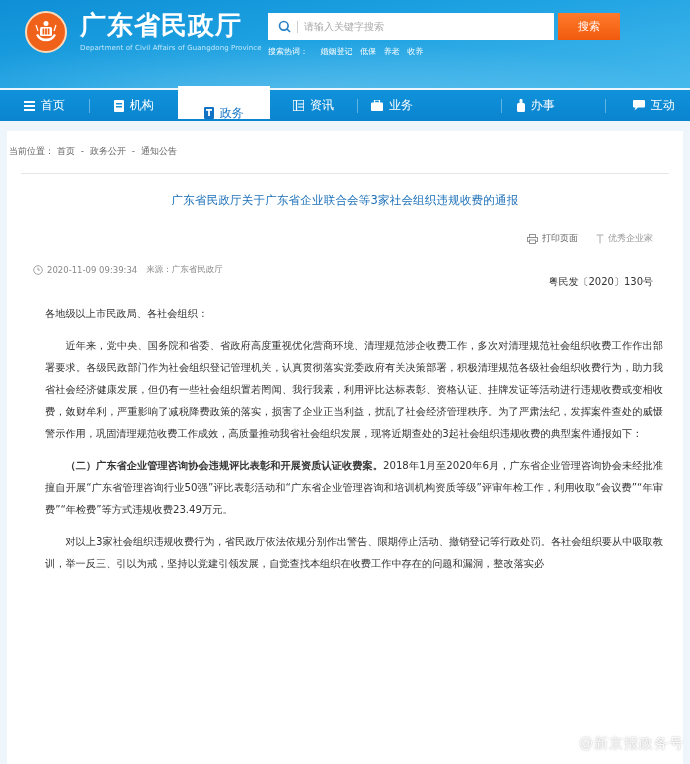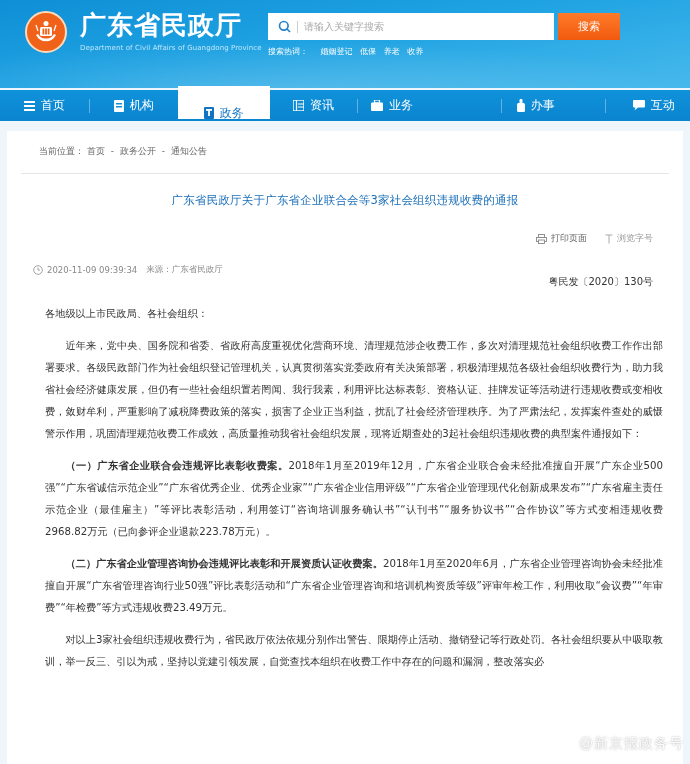--- a/index.html
+++ b/index.html
@@ -64,21 +64,21 @@
   }
   .nav-item .nicon { margin-right: 6px; display: inline-flex; align-items: center; }
   .nav-item.active { background: #fff; color: #1273c2; height: 33px; margin-top: -4px; padding-top: 21px; }
   .nav-sep { width: 1px; height: 14px; background: rgba(255,255,255,0.35); align-self: center; }
 
   
   .content {
     position: absolute; left: 7px; top: 131px; width: 676px; height: 640px; background: #fff;
   }
   .breadcrumb {
-    position: absolute; left: 32px; top: 14px; font-size: 9px; color: #666; white-space: nowrap;
+    position: absolute; left: 2px; top: 14px; font-size: 9px; color: #666; white-space: nowrap;
   }
   .breadcrumb .bc-sep { margin: 0 3px; }
   .divider { position: absolute; left: 14px; top: 42px; width: 648px; height: 1px; background: #e6e6e6; }
   .article-title {
     position: absolute; left: 0; top: 62px; width: 676px; text-align: center;
     font-size: 11.5px; color: #1b6fb8; letter-spacing: 0.2px;
   }
   .meta { position: absolute; left: 26px; top: 101px; font-size: 8.5px; color: #888; display: flex; align-items: center; white-space: nowrap; margin-top: 32px; }
   .meta .clock { margin-right: 4px; display: inline-flex; }
   .meta .source { margin-left: 9px; }
@@ -248,33 +248,30 @@
           </svg>
       </span>
       <span>打印页面</span>
     </div>
     <div class="tool light">
       <span class="ticon">
         <svg width="8" height="10" viewBox="0 0 8 10">
             <path d="M0.5 1 H7.5 M4 1 V9.5" stroke="#aaa" stroke-width="1"></path>
           </svg>
       </span>
-      <span>浏览字号</span>
+      <span>优秀企业家</span>
     </div>
   </div>
 
   <div class="doc-number">粤民发〔2020〕130号</div>
 
   <div class="body-text">
     <p class="salute">各地级以上市民政局、各社会组织：</p>
     <p class="indent">
       <b></b><span>近年来，党中央、国务院和省委、省政府高度重视优化营商环境、清理规范涉企收费工作，多次对清理规范社会组织收费工作作出部署要求。各级民政部门作为社会组织登记管理机关，认真贯彻落实党委政府有关决策部署，积极清理规范各级社会组织收费行为，助力我省社会经济健康发展，但仍有一些社会组织置若罔闻、我行我素，利用评比达标表彰、资格认证、挂牌发证等活动进行违规收费或变相收费，敛财牟利，严重影响了减税降费政策的落实，损害了企业正当利益，扰乱了社会经济管理秩序。为了严肃法纪，发挥案件查处的威慑警示作用，巩固清理规范收费工作成效，高质量推动我省社会组织发展，现将近期查处的3起社会组织违规收费的典型案件通报如下：</span>
-    </p>
-    <p class="indent">
-      <b>（一）广东省企业联合会违规评比表彰收费案。</b><span>2018年1月至2019年12月，广东省企业联合会未经批准擅自开展“广东企业500强”“广东省诚信示范企业”“广东省优秀企业、优秀企业家”“广东省企业信用评级”“广东省企业管理现代化创新成果发布”“广东省雇主责任示范企业（最佳雇主）”等评比表彰活动，利用签订“咨询培训服务确认书”“认刊书”“服务协议书”“合作协议”等方式变相违规收费2968.82万元（已向参评企业退款223.78万元）。</span>
     </p>
     <p class="indent">
       <b>（二）广东省企业管理咨询协会违规评比表彰和开展资质认证收费案。</b><span>2018年1月至2020年6月，广东省企业管理咨询协会未经批准擅自开展“广东省管理咨询行业50强”评比表彰活动和“广东省企业管理咨询和培训机构资质等级”评审年检工作，利用收取“会议费”“年审费”“年检费”等方式违规收费23.49万元。</span>
     </p>
     <p class="indent">
       <b></b><span>对以上3家社会组织违规收费行为，省民政厅依法依规分别作出警告、限期停止活动、撤销登记等行政处罚。各社会组织要从中吸取教训，举一反三、引以为戒，坚持以党建引领发展，自觉查找本组织在收费工作中存在的问题和漏洞，整改落实必</span>
     </p>
   </div>
 </div>
 

